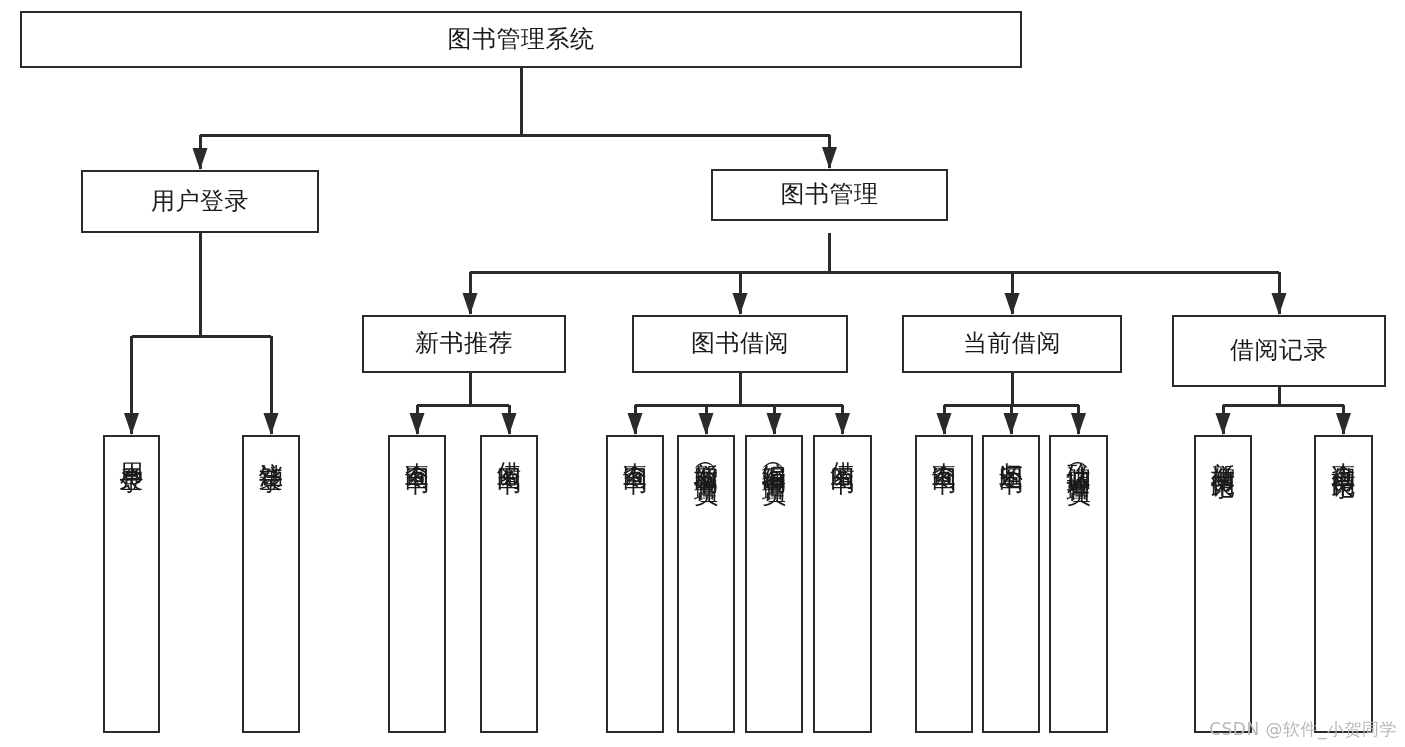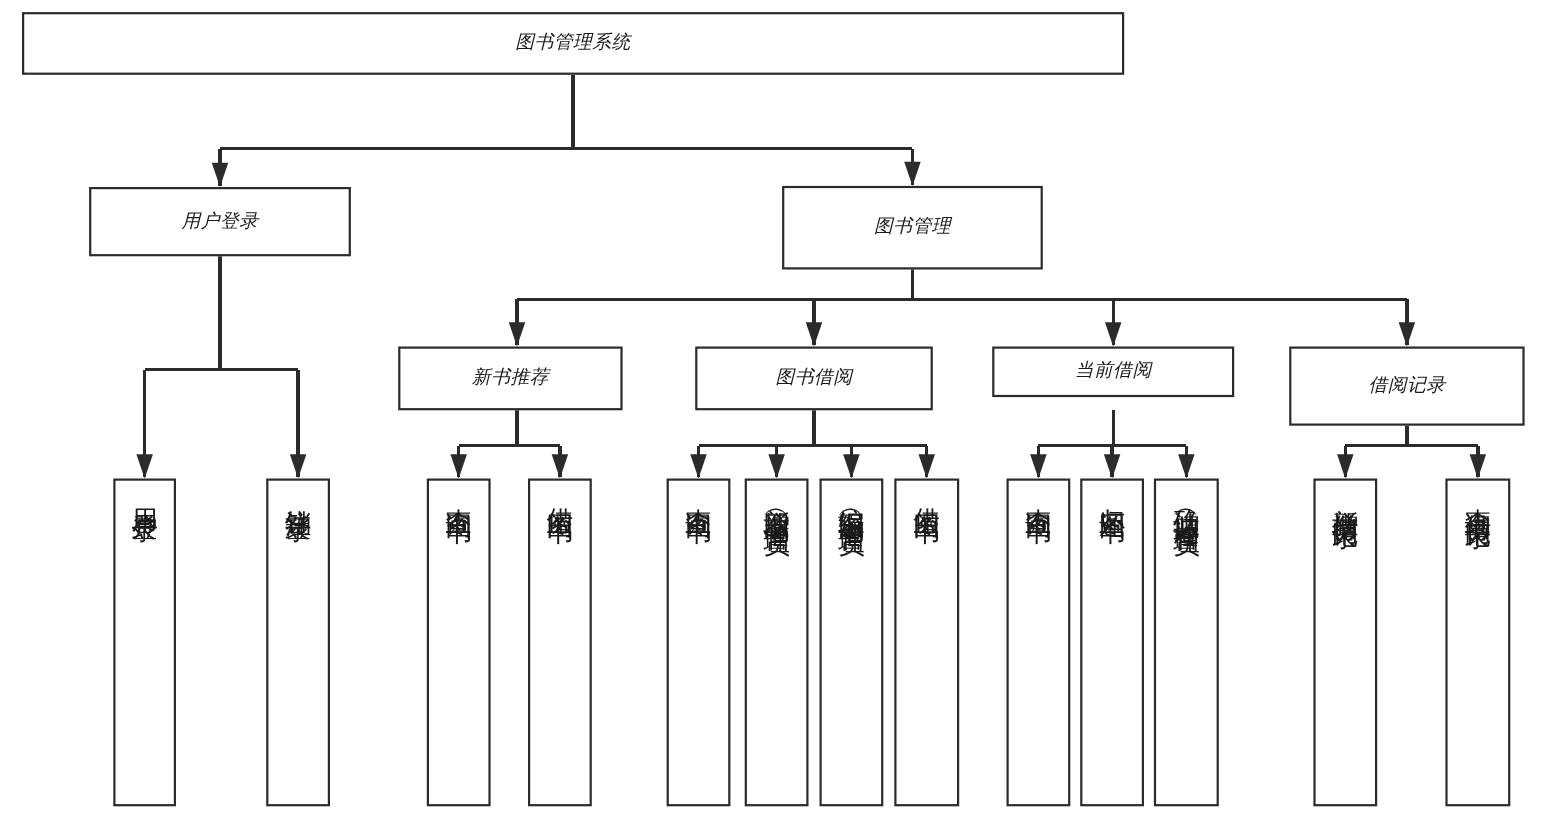--- a/index.html
+++ b/index.html
@@ -38,22 +38,21 @@
     color: #1a1a1a;
   }
   .node-label {
     display: block;
     text-align: center;
     letter-spacing: 0.5px;
     line-height: 1.15;
     white-space: nowrap;
   }
   .node.horiz .node-label {
-    font-size: 17px;
-    font-style: italic;
+    font-size: 24px;
   }
   .node.vert {
     align-items: flex-start;
     justify-content: center;
     padding-top: 6px;
   }
   .node.vert .node-label {
     writing-mode: vertical-rl;
     text-orientation: upright;
     font-size: 24px;
@@ -129,30 +128,30 @@
       <line x1="1343.5" y1="405" x2="1343.5" y2="434" stroke="#2b2b2b" stroke-width="3" shape-rendering="crispEdges"></line>
       <polygon points="1336,413 1351,413 1343.5,435" fill="#2b2b2b"></polygon>
     </svg>
   <div id="nodes-layer">
       <div class="node horiz" style="left: 20px; top: 11px; width: 1002px; height: 57px;">
         <span class="node-label">图书管理系统</span>
       </div>
       <div class="node horiz" style="left: 81px; top: 170px; width: 238px; height: 63px;">
         <span class="node-label">用户登录</span>
       </div>
-      <div class="node horiz" style="left: 711px; top: 169px; width: 237px; height: 76px;">
+      <div class="node horiz" style="left: 711px; top: 169px; width: 237px; height: 52px;">
         <span class="node-label">图书管理</span>
       </div>
       <div class="node horiz" style="left: 362px; top: 315px; width: 204px; height: 58px;">
         <span class="node-label">新书推荐</span>
       </div>
       <div class="node horiz" style="left: 632px; top: 315px; width: 216px; height: 58px;">
         <span class="node-label">图书借阅</span>
       </div>
-      <div class="node horiz" style="left: 902px; top: 315px; width: 220px; height: 46px;">
+      <div class="node horiz" style="left: 902px; top: 315px; width: 220px; height: 58px;">
         <span class="node-label">当前借阅</span>
       </div>
       <div class="node horiz" style="left: 1172px; top: 315px; width: 214px; height: 72px;">
         <span class="node-label">借阅记录</span>
       </div>
       <div class="node vert" style="left: 103px; top: 435px; width: 57px; height: 298px;">
         <span class="node-label">用户登录</span>
       </div>
       <div class="node vert" style="left: 242px; top: 435px; width: 58px; height: 298px;">
         <span class="node-label">注销登录</span>
@@ -184,13 +183,14 @@
       <div class="node vert" style="left: 1049px; top: 435px; width: 59px; height: 298px;">
         <span class="node-label">确认归还（管理员）</span>
       </div>
       <div class="node vert" style="left: 1194px; top: 435px; width: 58px; height: 298px;">
         <span class="node-label">新增借阅记录</span>
       </div>
       <div class="node vert" style="left: 1314px; top: 435px; width: 59px; height: 298px;">
         <span class="node-label">查询借阅记录</span>
       </div>
     </div>
+  <div class="watermark">CSDN @软件_小贺同学</div>
 </div>
 
 </body></html>

